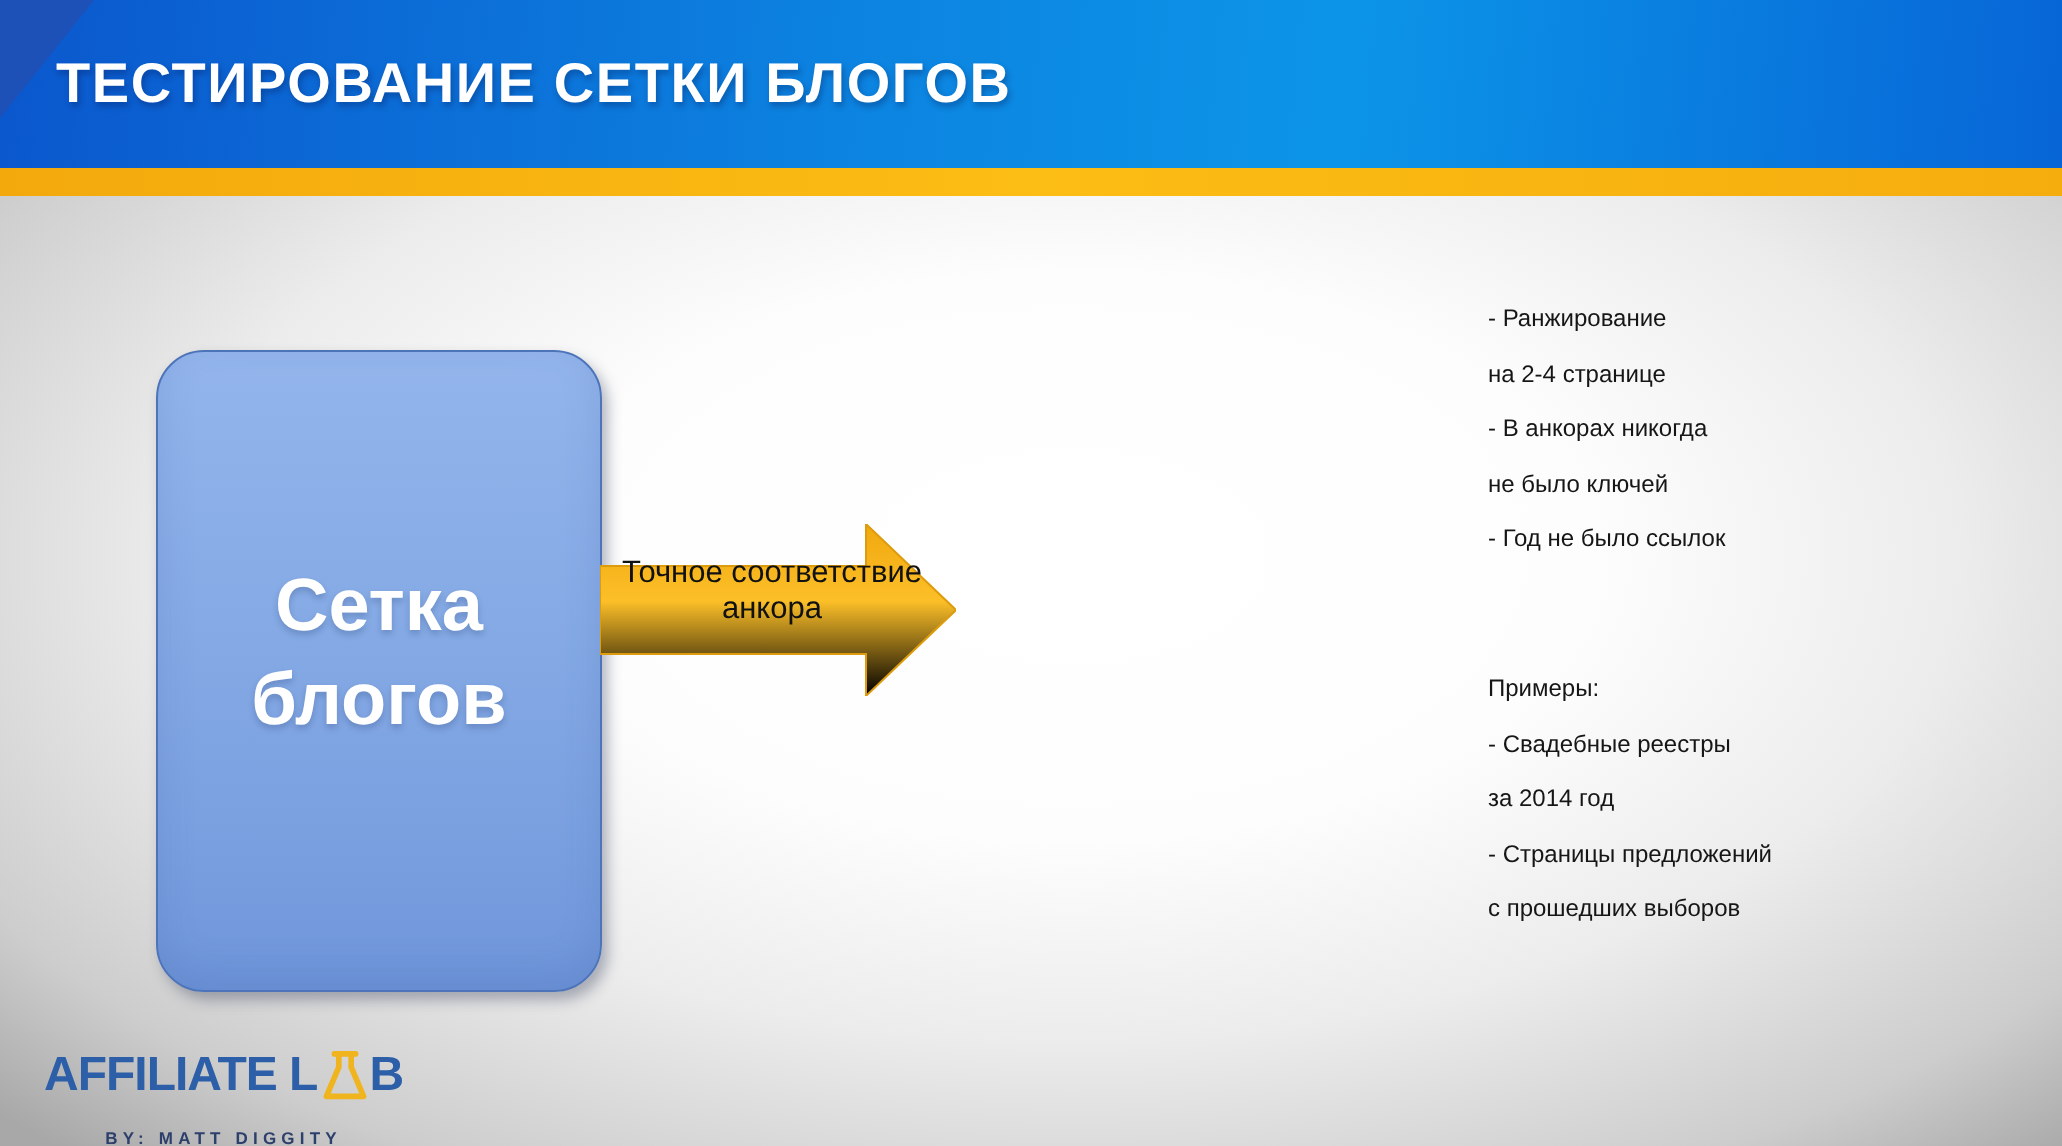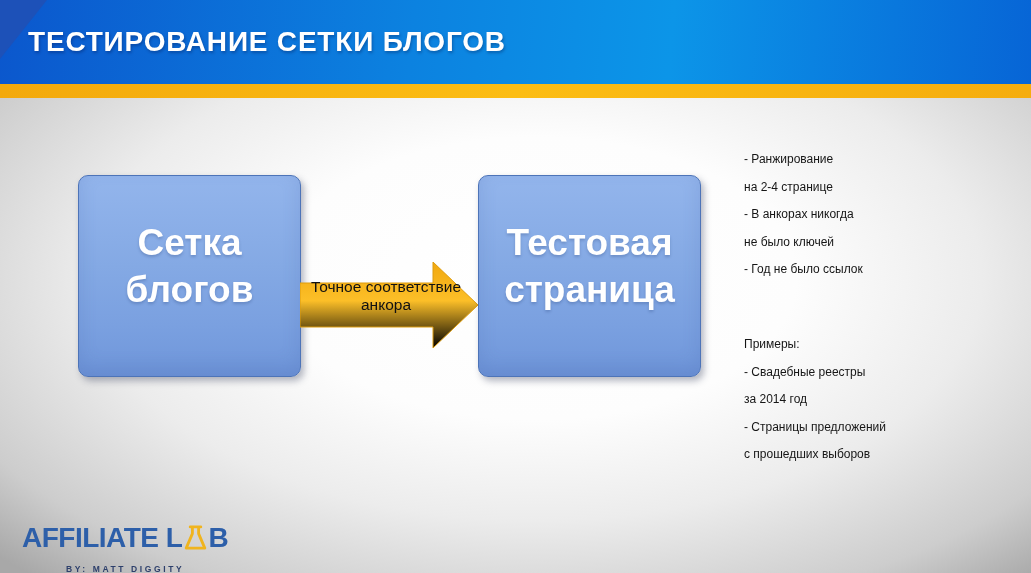--- a/index.html
+++ b/index.html
@@ -55,23 +55,23 @@
     position: absolute;
     left: 0; top: 98px;
     width: 1031px; height: 475px;
     background: radial-gradient(ellipse 72% 85% at 52% 38%,
                 #ffffff 0%, #fdfdfd 35%, #ececec 60%, #cdcdcd 85%, #a8a8a8 100%);
   }
 
   
   .flow-box {
     position: absolute;
-    width: 223px; height: 202px;
+    width: 223px; height: 321px;
     top: 77px; 
-    border-radius: 10px;
+    border-radius: 24px;
     background: linear-gradient(180deg, #93b5ec 0%, #84a9e4 45%, #7aa0e0 75%, #6f96da 100%);
     border: 1px solid #4d74b8;
     box-shadow: 3px 4px 7px rgba(40, 50, 80, 0.35), inset 0 -8px 18px rgba(60, 90, 160, 0.18);
     display: flex;
     align-items: center;
     justify-content: center;
   }
   .box-left  { left: 78px; }
   .box-right { left: 478px; }
   .box-label {
@@ -121,21 +121,21 @@
   .logo {
     position: absolute;
     left: 22px; top: 426px; 
     display: flex;
     flex-direction: column;
     align-items: center;
   }
   .logo-row {
     display: flex;
     color: #2d5fa9;
-    font-size: 28px;
+    font-size: 24px;
     font-weight: 800;
     letter-spacing: -0.5px;
     line-height: 28px;
   }
   .flask-icon {
     display: inline-block;
     width: 23px; height: 28px;
     margin: 0 1px 0 2px;
   }
   .logo-tagline {
@@ -175,24 +175,20 @@
             <stop offset="100%" stop-color="#ee a30c"></stop>
             <stop offset="100%" stop-color="#eea30c"></stop>
           </linearGradient>
         </defs>
         <polygon points="0,21 133,21 133,0 178,43 133,86 133,65 0,65" fill="url(#arrowGrad)" stroke="#dd9c0e" stroke-width="1"></polygon>
       </svg>
       <div class="arrow-label">Точное соответствие
 анкора</div>
     </div>
 
-    <div class="flow-box box-right">
-      <div class="box-label">Тестовая
-страница</div>
-    </div>
 
     <div class="notes-block notes-results">- Ранжирование
 на 2-4 странице
 - В анкорах никогда
 не было ключей
 - Год не было ссылок</div>
     <div class="notes-block notes-examples">Примеры:
 - Свадебные реестры
 за 2014 год
 - Страницы предложений

